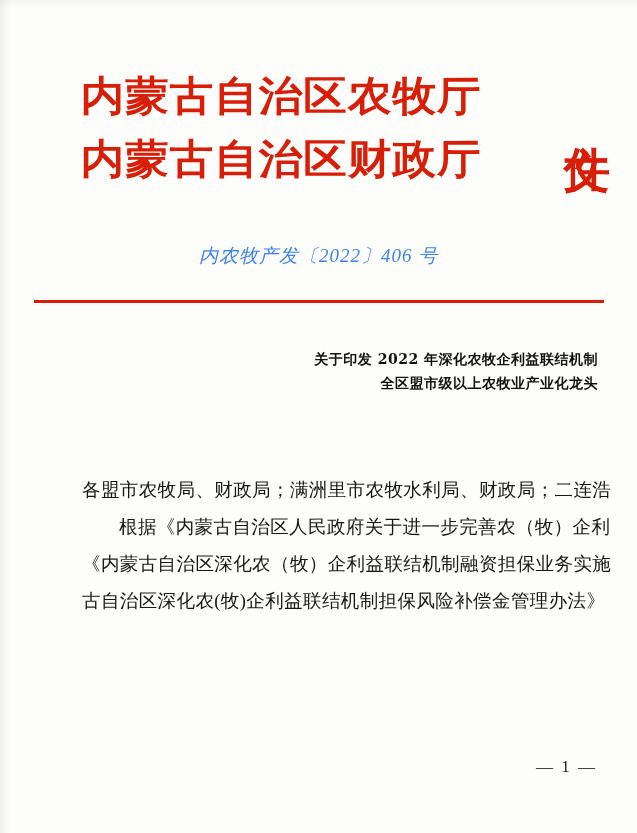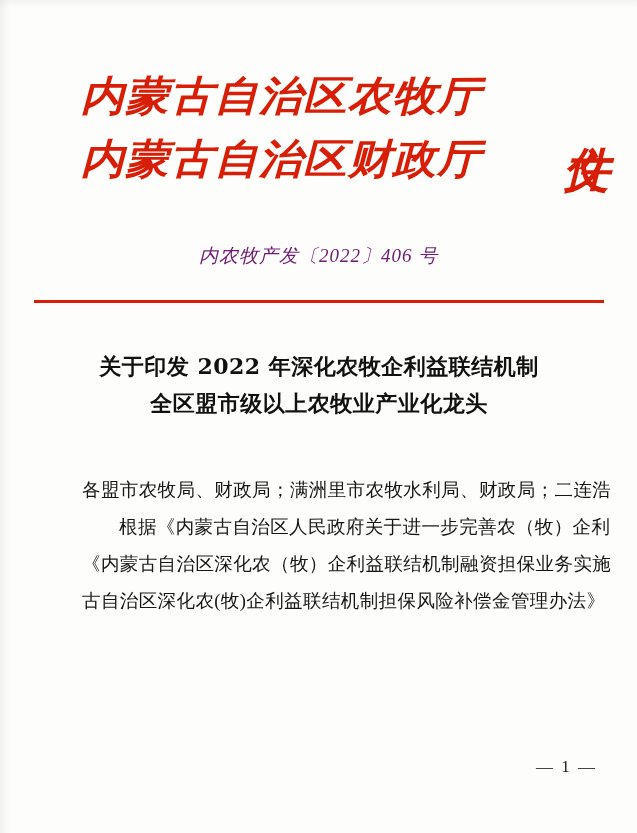--- a/index.html
+++ b/index.html
@@ -23,21 +23,20 @@
     box-sizing: border-box;
   }
 
   
   .masthead {
     position: absolute;
     left: 0;
     top: 62px;
     width: 637px;
     height: 160px;
-    font-style: italic;
   }
   .masthead-lines {
     position: absolute;
     left: 32px;
     top: 0;
     width: 470px;
   }
   .mast-line {
     color: #d81e06;
     font-family: "DejaVu Serif", "Liberation Serif", serif;
@@ -71,44 +70,44 @@
   
   .doc-number {
     position: absolute;
     left: 0;
     top: 243px;
     width: 637px;
     text-align: center;
     font-family: "Liberation Serif", "DejaVu Serif", serif;
     font-size: 19px;
     font-style: italic;
-    color: #701a75;
+    color: #3b82f6;
     letter-spacing: 1px;
   }
 
   
   .red-rule {
     position: absolute;
     left: 34px;
     top: 300px;
     width: 570px;
     height: 3px;
     background: #d81e06;
   }
 
   
   .title-block {
     position: absolute;
     left: 40px;
     top: 348px;
     width: 558px;
-    text-align: center;
+    text-align: right;
     font-family: "DejaVu Serif", "Liberation Serif", serif;
     font-weight: bold;
-    font-size: 22px;
+    font-size: 14px;
     line-height: 1.7;
     color: #111111;
     letter-spacing: 0.5px;
   }
   .title-line { white-space: nowrap; }
 
   
   .body-block {
     position: absolute;
     left: 34px;

